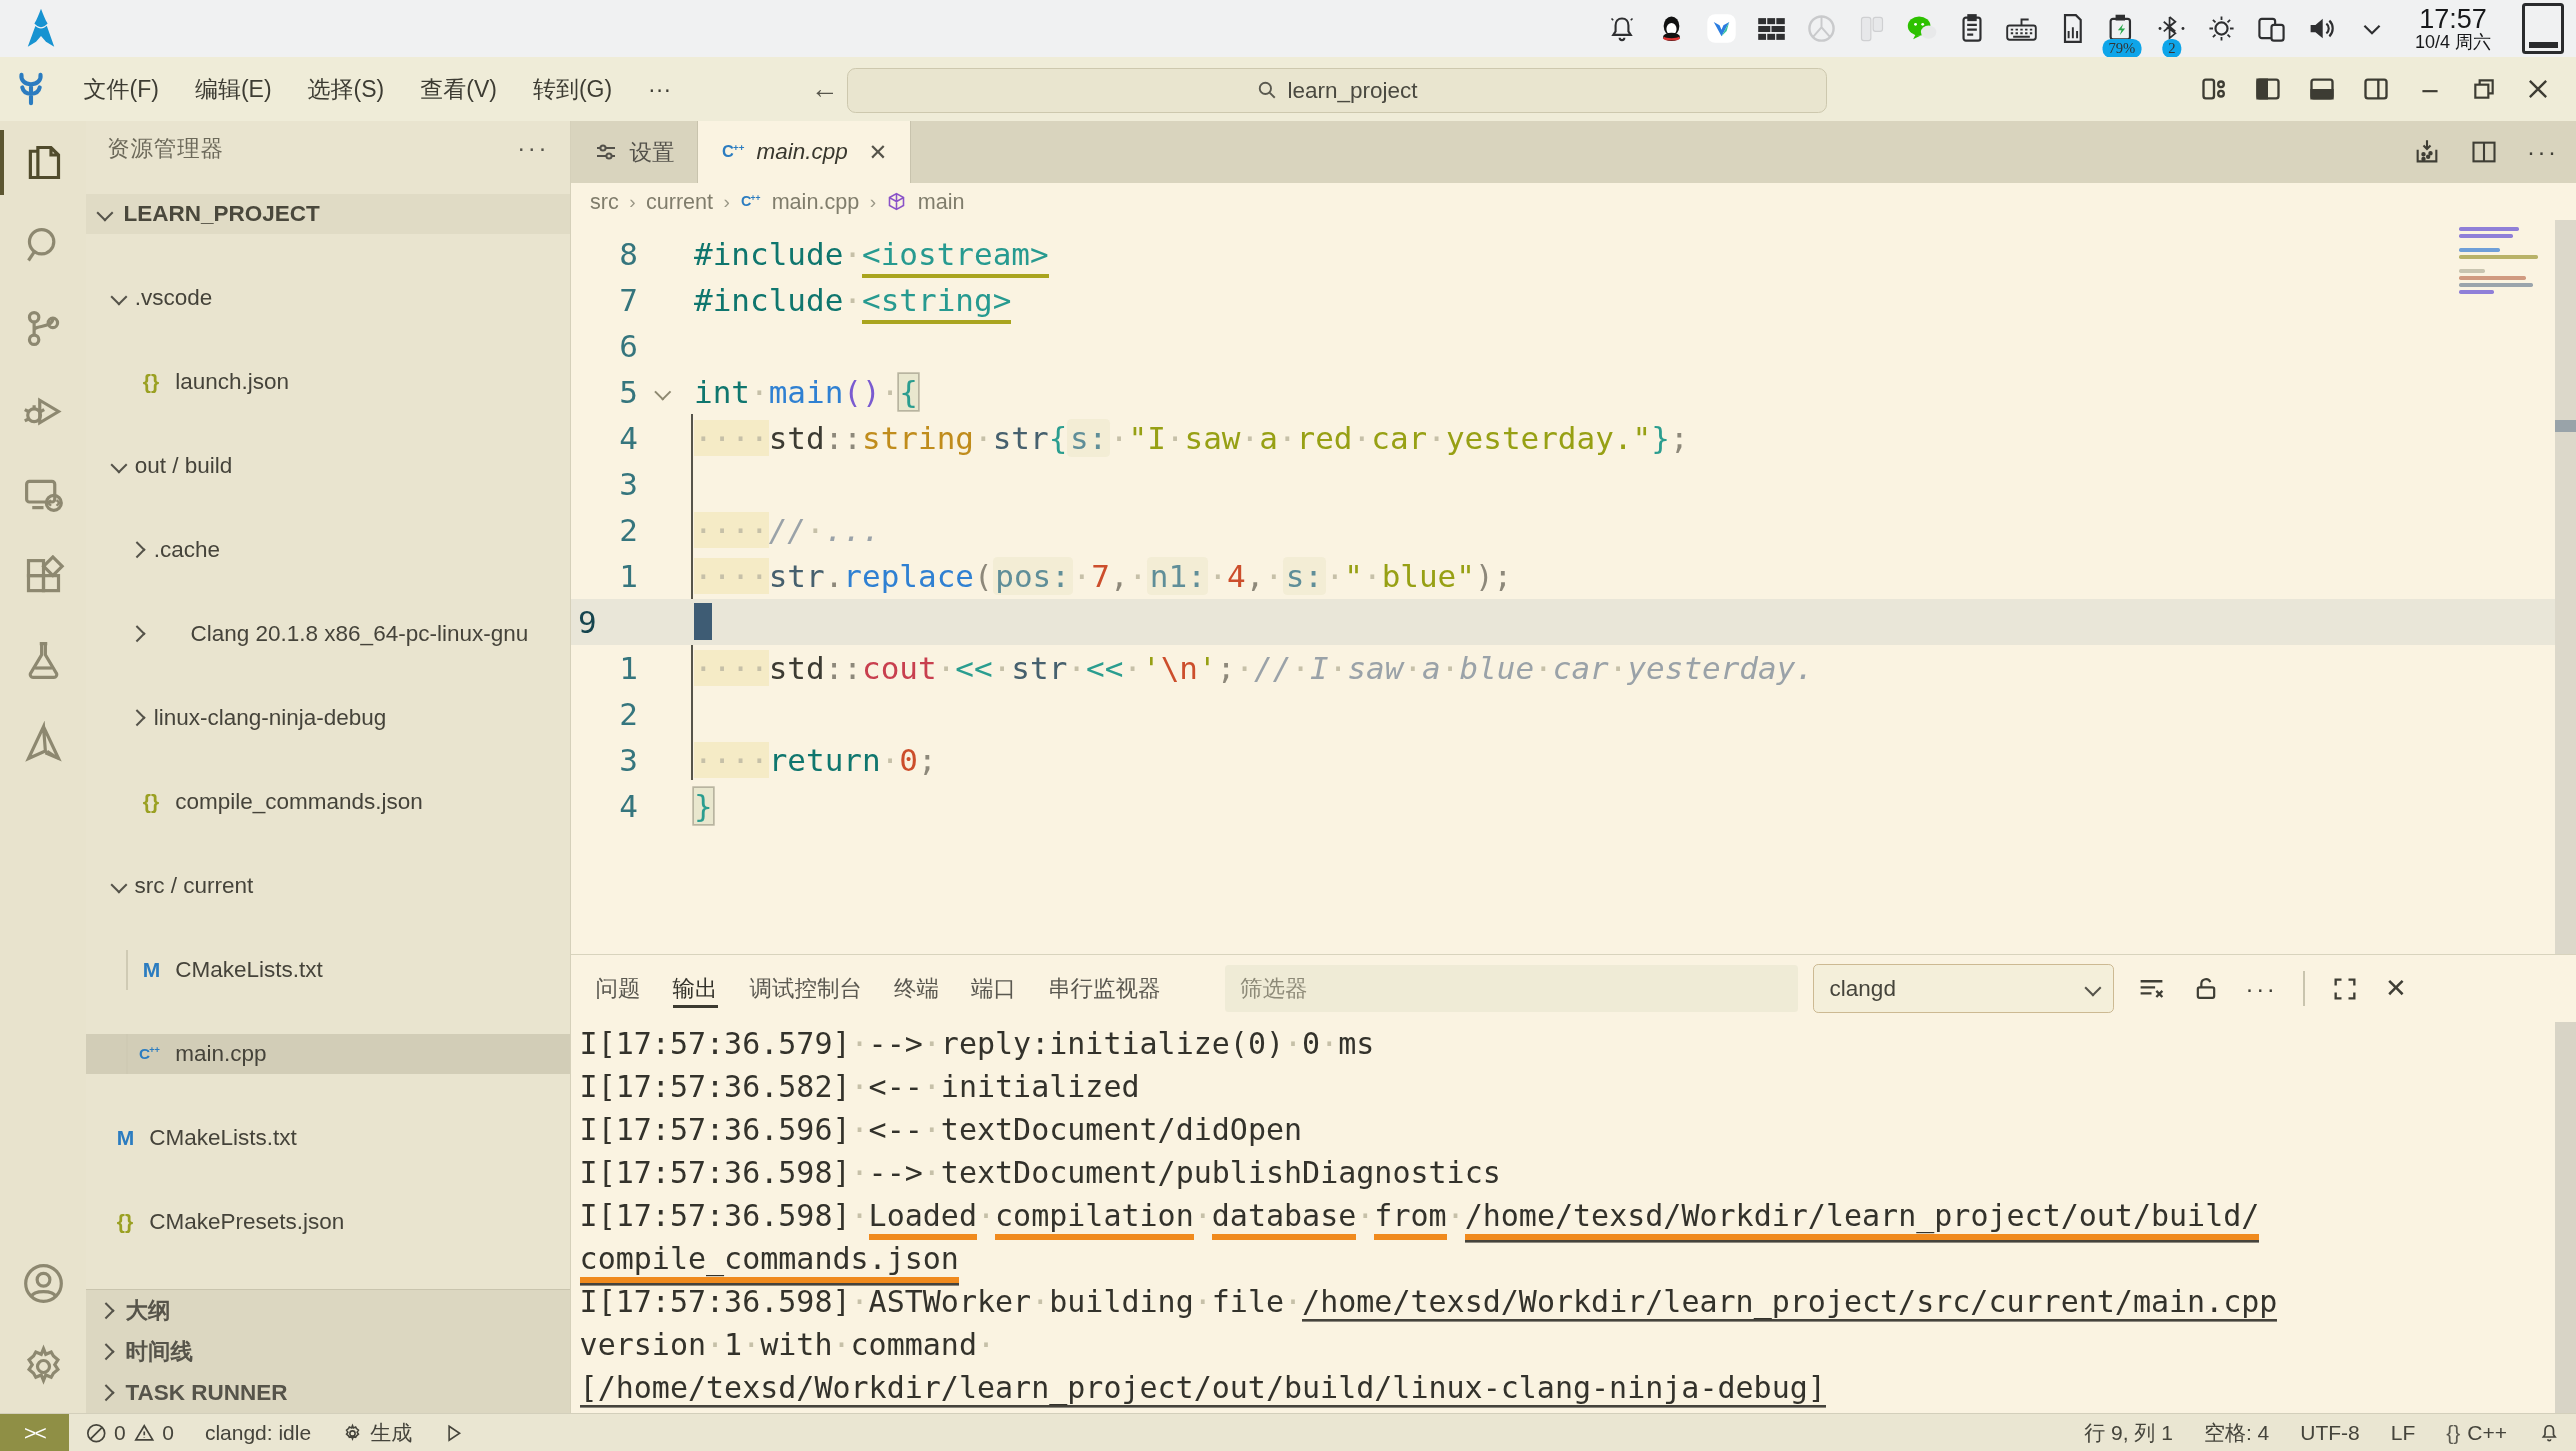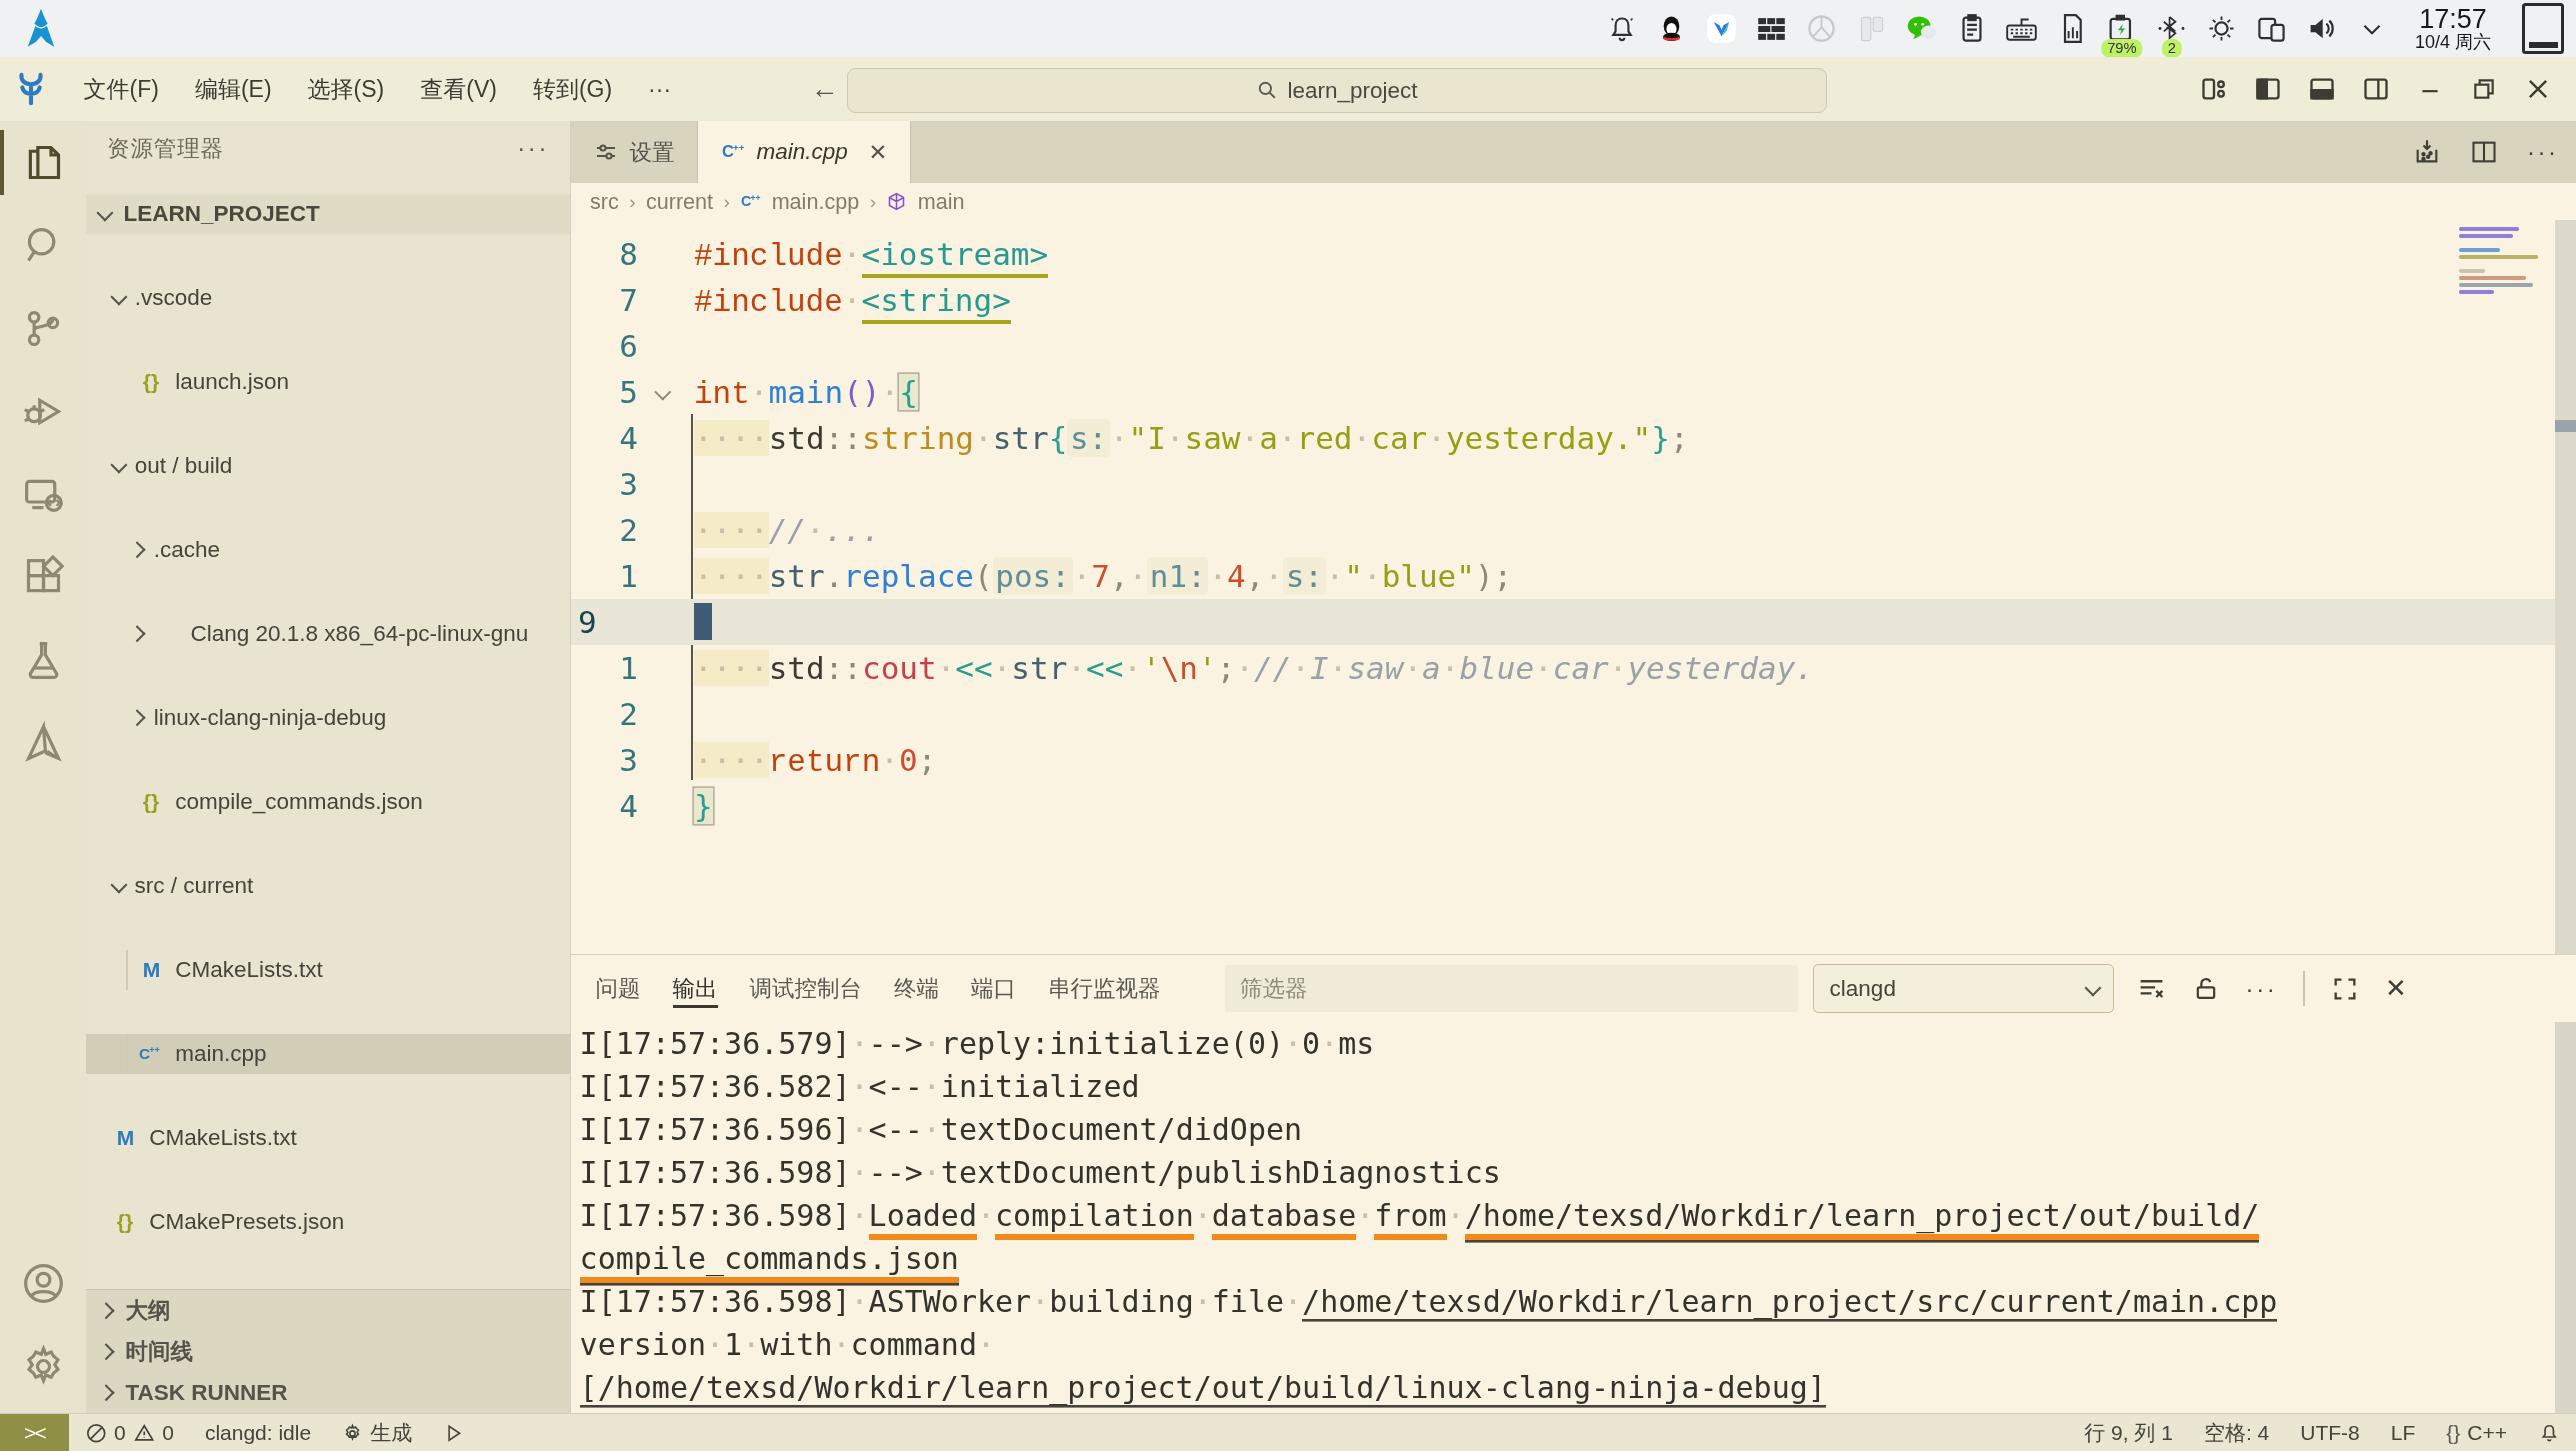--- a/index.html
+++ b/index.html
@@ -6,22 +6,22 @@
   body{width:2576px;height:1451px;overflow:hidden;position:relative;
        font-family:"Liberation Sans",sans-serif;background:#faf3e1;color:#3c3b33;}
   svg{display:block;}
 
   
   #taskbar{position:absolute;left:0;top:0;width:2576px;height:57px;background:#f0f1f2;
            border-bottom:0.9px solid #d9dadb;display:flex;align-items:center;}
   #taskbar .left{margin-left:21px;}
   #taskbar .right{margin-left:auto;display:flex;align-items:center;gap:19px;margin-right:12px;}
   .tray{position:relative;width:31px;height:31px;display:flex;align-items:center;justify-content:center;}
-  .tray .badge{position:absolute;left:50%;transform:translateX(-50%);bottom:-14px;background:#bef264;
-               border-radius:8.6px;font-size:14.7px;color:#333;padding:0 6px;line-height:19px;}
+  .tray .badge{position:absolute;left:50%;transform:translateX(-50%);bottom:-14px;background:#0ea5e9;
+               border-radius:8.6px;font-size:14.7px;color:#333;padding:0 6px;line-height:19px;font-family:Liberation Serif, serif;}
   #clock{text-align:center;line-height:1.05;color:#17181a;margin-left:8.6px;}
   #clock .t{font-size:27px;}
   #clock .d{font-size:18px;}
   .disp-ic{width:36px;height:45px;border:3.5px solid #2a2b2d;border-radius:3.5px;position:relative;margin-left:12px;}
   .disp-ic::after{content:"";position:absolute;left:3.5px;right:3.5px;bottom:3.5px;height:6px;background:#2a2b2d;}
 
   
   #titlebar{position:absolute;left:0;top:57px;width:2576px;height:64px;background:#efecd8;
             display:flex;align-items:center;font-size:23px;color:#3d3c33;}
   #titlebar .menu{padding:0 18px;cursor:default;}
@@ -74,21 +74,21 @@
   #codearea{height:734px;position:relative;background:#faf3e1;overflow:hidden;flex:none;
             font-family:"DejaVu Sans Mono",monospace;font-size:31px;}
   #codelines{position:absolute;left:0;top:11.2px;right:21px;}
   .cl{height:46px;line-height:46px;position:relative;padding-left:123px;white-space:pre;}
   .cl.cur{background:#e9e6d8;}
   .ln{position:absolute;left:0;top:0;width:67px;text-align:right;color:#35757d;}
   .ln.lnc{width:auto;left:7px;text-align:left;color:#16454e;}
   .foldc{position:absolute;left:86px;top:17.3px;width:9.5px;height:9.5px;border-right:2.6px solid #8d8870;border-bottom:2.6px solid #8d8870;transform:rotate(45deg);}
   .cursorblk{position:absolute;left:123px;top:4.3px;width:18px;height:37px;background:#3e5c74;}
   .wsdot{color:#c6c0a8;}
-  .tk-kw{color:#c2410c;font-family:Liberation Mono, monospace;} .tk-fn{color:#2f80d2;} .tk-type{color:#c08c1c;}
+  .tk-kw{color:#0f766e;} .tk-fn{color:#2f80d2;} .tk-type{color:#c08c1c;}
   .tk-ns{color:#3c3b33;} .tk-var{color:#46606e;} .tk-str{color:#97a014;}
   .tk-num{color:#cc4e2c;} .tk-op{color:#2a9d8f;} .tk-pun{color:#8d887a;}
   .tk-pun2{color:#7a5bd0;} .tk-redv{color:#c83f4e;} .tk-esc{color:#cc4e2c;}
   .tk-cmt{color:#9aa2a8;font-style:italic;}
   .tk-inc{color:#279a90;border-bottom:4.3px solid #a9a41e;padding-bottom:1.7px;}
   .tk-inlay{color:#5f8e98;background:#f3edd5;border-radius:4.3px;padding:0.9px 2.6px;}
   .tk-brkt{color:#2a9d8f;background:#e9e7ce;box-shadow:0 0 0 1.7px #b8b4a0;}
   .tk-wsi{background:rgba(232,214,130,.28);}
   #indentguide{position:absolute;left:120px;top:194px;width:1.7px;height:366px;background:#56544a;}
   #minimap{position:absolute;right:35px;top:7px;width:82px;}

